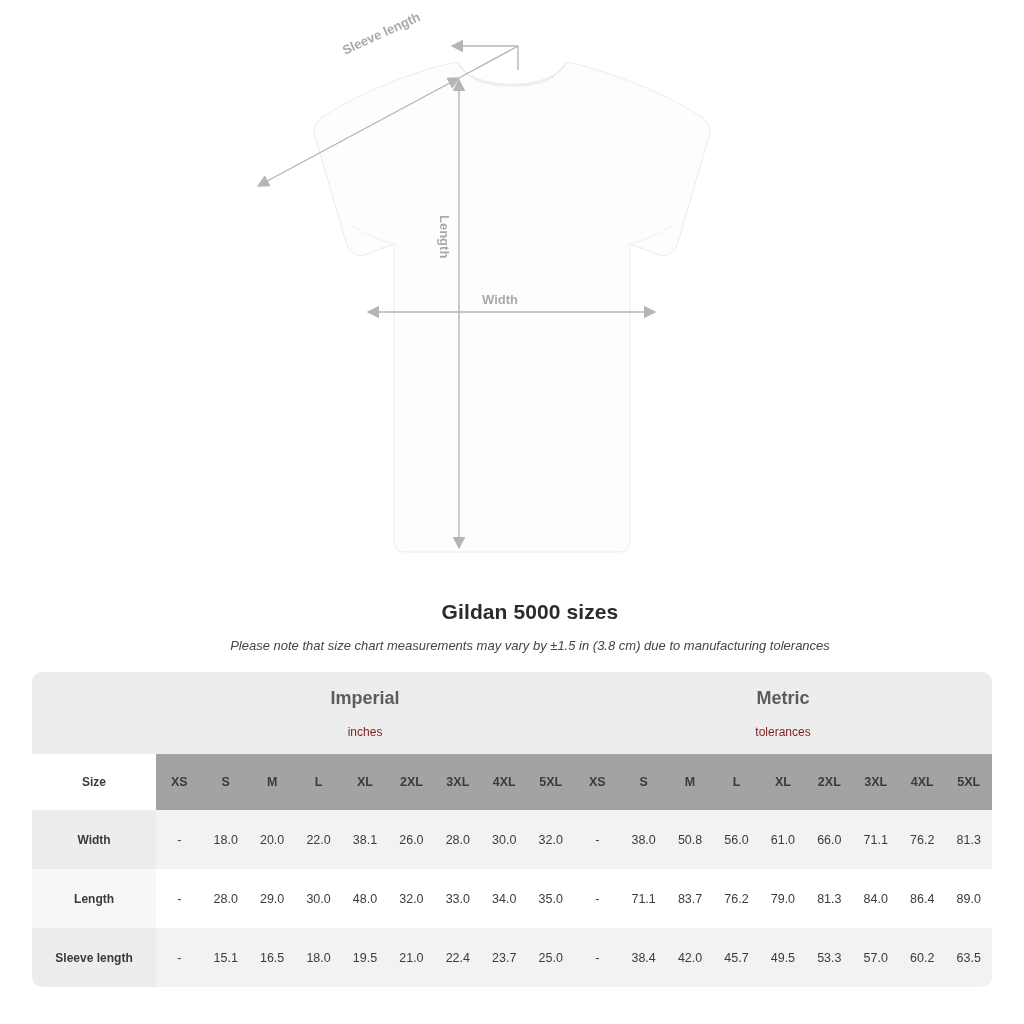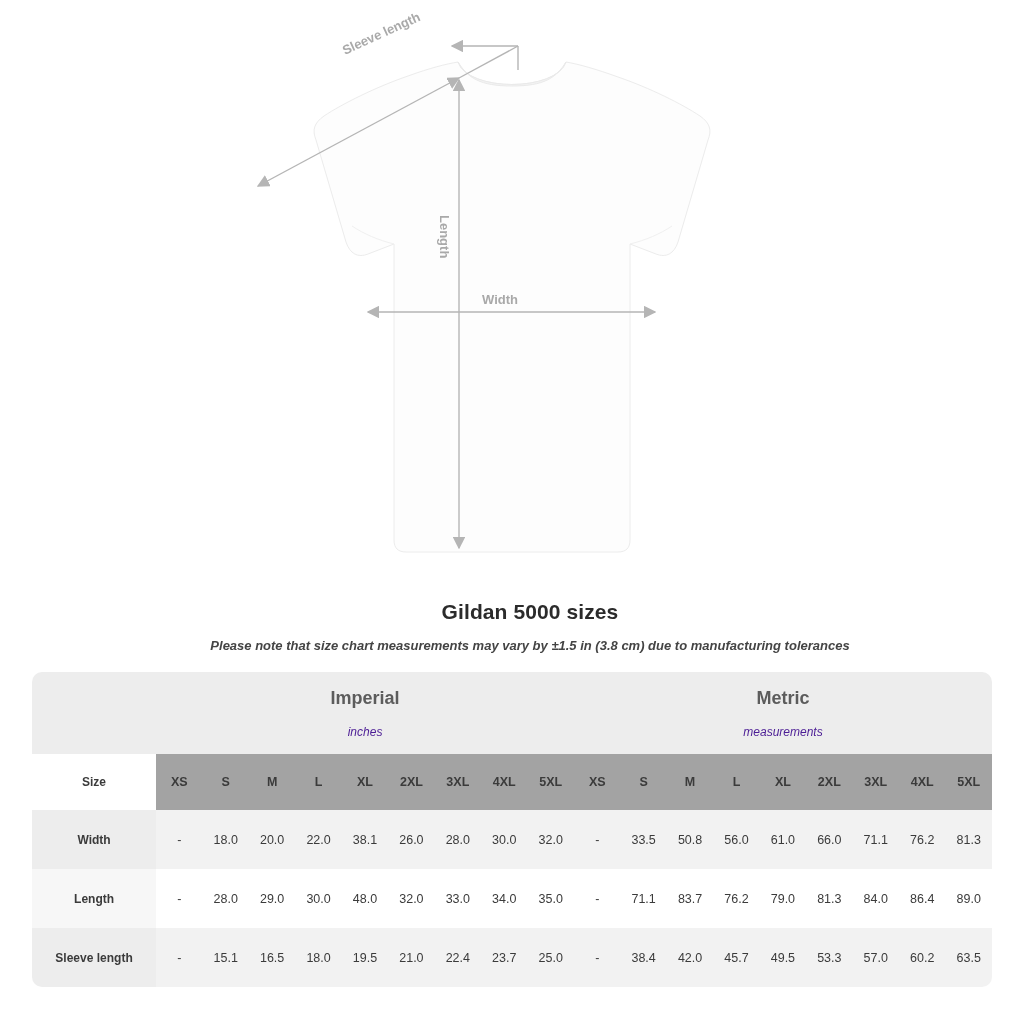--- a/index.html
+++ b/index.html
@@ -57,21 +57,20 @@
     font-weight: bold;
     color: #2b2b2b;
     margin: 0;
     letter-spacing: 0.1px;
   }
   #chart-note {
     font-size: 13px;
     font-style: italic;
     color: #444444;
     margin-top: 14px;
-    font-weight: bold;
   }
 
   
   #size-table-wrap {
     position: absolute;
     left: 32px; top: 672px;
     width: 960px;
   }
   table#size-table {
     border-collapse: collapse;
@@ -95,22 +94,21 @@
   .sys-cell.first { border-top-left-radius: 10px; }
   .sys-cell.last  { border-top-right-radius: 10px; }
   .sys-name {
     font-size: 18px;
     font-weight: bold;
     color: #5c5c5c;
     line-height: 1.25;
   }
   .sys-unit {
     font-size: 12px;
-    font-style: italic;
-    color: #4c1d95;
+    color: #7f1d1d;
     margin-top: 15px;
   }
   .corner-cell { background: #ededed; }
 
   .head-row td { height: 56px; background: #a3a3a3; }
   .head-row td.rowhead { background: #ffffff; }
   .col-head {
     font-weight: bold;
     font-size: 12.5px;
     color: #3b3b3b;
@@ -215,21 +213,21 @@
       <tbody>
 
         <tr>
           <td class="corner-cell sys-cell first"></td>
           <td class="sys-cell" colspan="9">
             <div class="sys-name">Imperial</div>
             <div class="sys-unit">inches</div>
           </td>
           <td class="sys-cell last" colspan="9">
             <div class="sys-name">Metric</div>
-            <div class="sys-unit">measurements</div>
+            <div class="sys-unit">tolerances</div>
           </td>
         </tr>
 
         <tr class="head-row">
           <td class="rowhead">Size</td>
           <td class="col-head val">XS</td>
           <td class="col-head val">S</td>
           <td class="col-head val">M</td>
           <td class="col-head val">L</td>
           <td class="col-head val">XL</td>
@@ -253,21 +251,21 @@
           <td class="val">-</td>
           <td class="val">18.0</td>
           <td class="val">20.0</td>
           <td class="val">22.0</td>
           <td class="val">38.1</td>
           <td class="val">26.0</td>
           <td class="val">28.0</td>
           <td class="val">30.0</td>
           <td class="val">32.0</td>
           <td class="val">-</td>
-          <td class="val">33.5</td>
+          <td class="val">38.0</td>
           <td class="val">50.8</td>
           <td class="val">56.0</td>
           <td class="val">61.0</td>
           <td class="val">66.0</td>
           <td class="val">71.1</td>
           <td class="val">76.2</td>
           <td class="val">81.3</td>
         </tr>
 
         <tr class="data-row row-plain">

